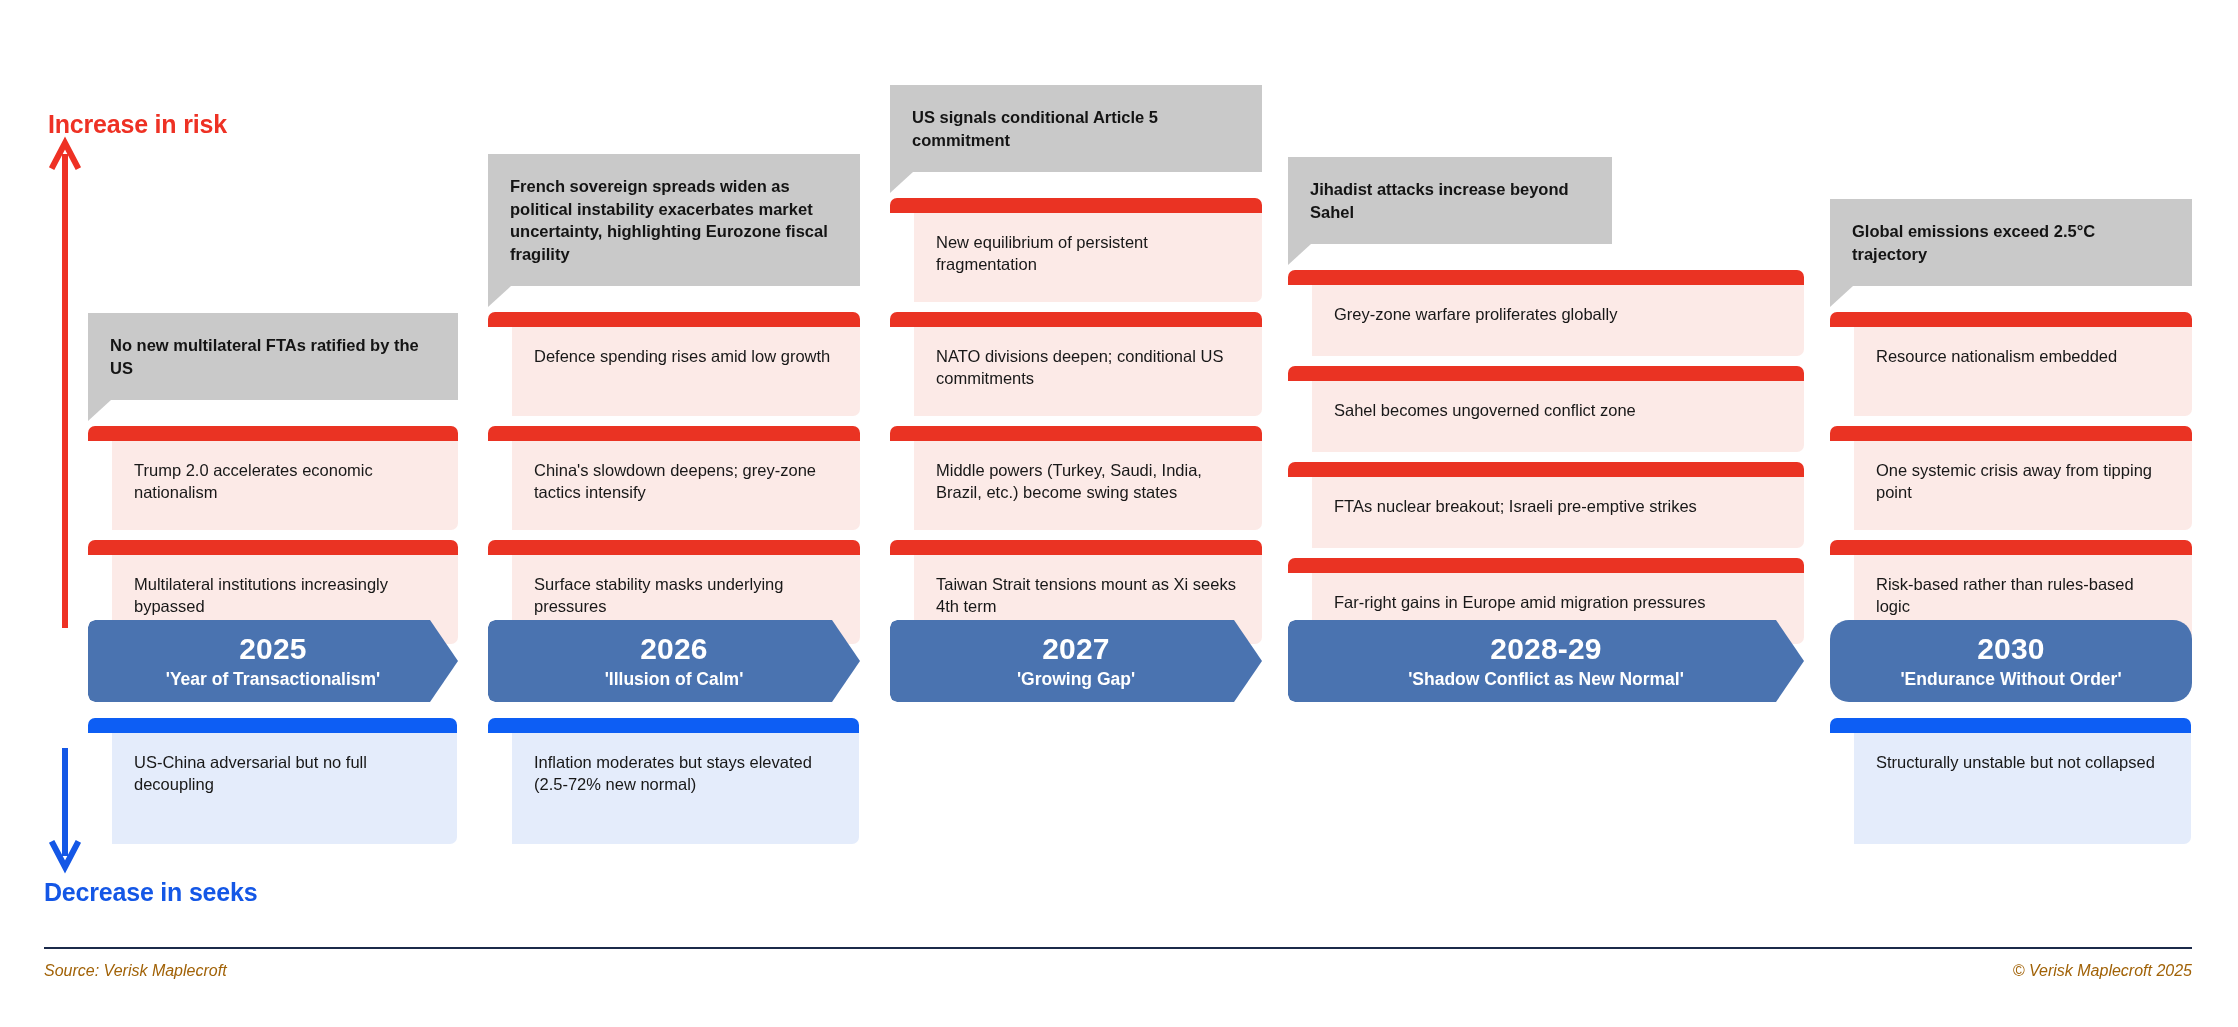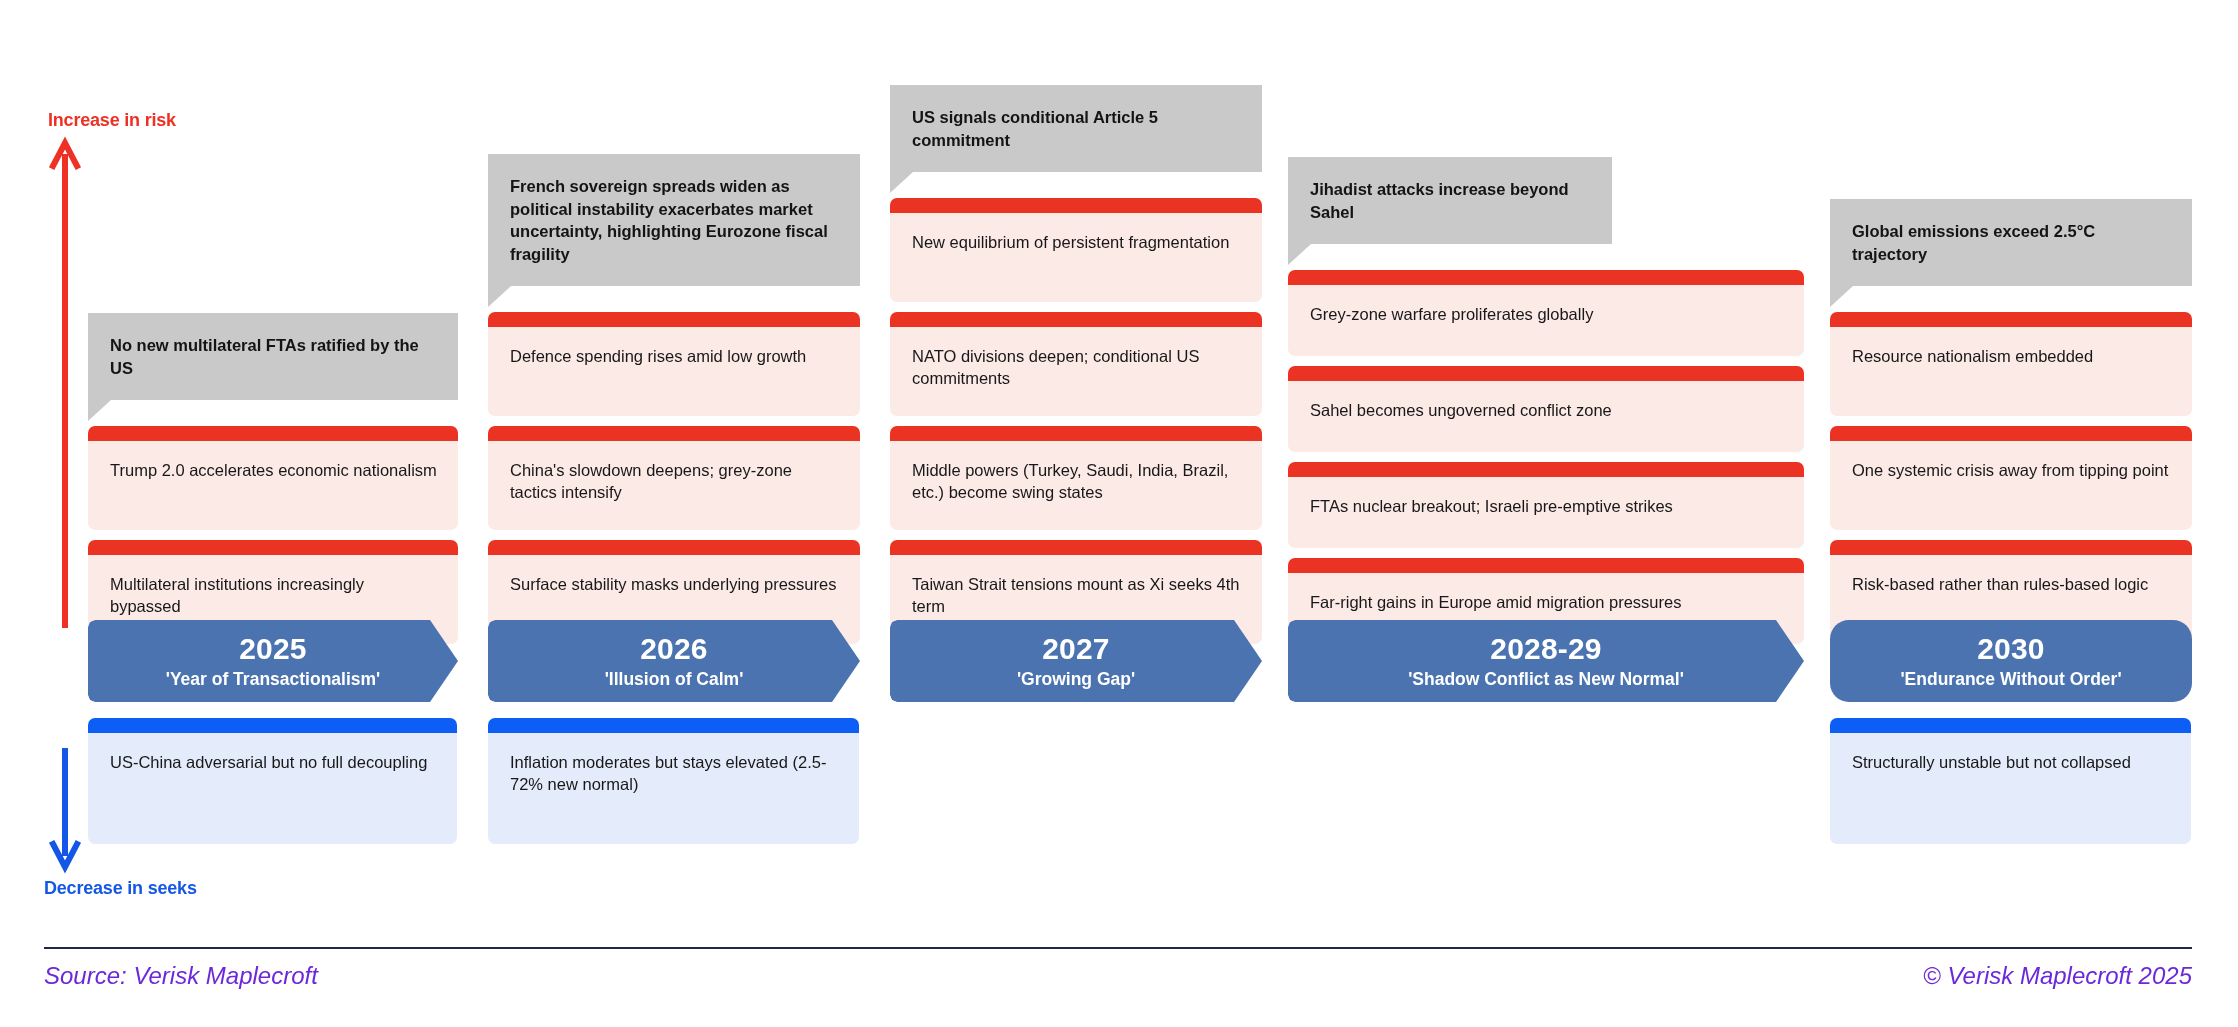--- a/index.html
+++ b/index.html
@@ -15,21 +15,21 @@
 
   .canvas {
     position: absolute;
     inset: 0;
   }
 
   
   .axis-label {
     position: absolute;
     font-weight: bold;
-    font-size: 18px;
+    font-size: 25px;
     letter-spacing: -0.2px;
     white-space: nowrap;
   }
   .axis-label.up   { left: 48px; top: 110px; color: #ee3124; }
   .axis-label.down { left: 44px; top: 878px; color: #1457e6; }
 
   .axis-arrow {
     position: absolute;
     left: 50px;
     width: 30px;
@@ -88,20 +88,21 @@
   .card .bar {
     height: 15px;
     flex: 0 0 15px;
   }
   .card .body {
     flex: 1 1 auto;
     padding: 18px 20px 20px 22px;
     font-size: 16.5px;
     line-height: 1.36;
     color: #181818;
+    margin-left: 24px;
   }
   .card.risk-up   .bar  { background: #ea3323; }
   .card.risk-up   .body { background: #fceae7; }
   .card.risk-down .bar  { background: #0d5ef4; }
   .card.risk-down .body { background: #e4ecfb; }
 
   .card.h-lg { min-height: 104px; }
   .card.h-md { min-height: 86px; }
 
   
@@ -162,22 +163,22 @@
     left: 44px;
     right: 46px;
     top: 947px;
     height: 1.5px;
     background: #1b2a4a;
   }
   .footer-text {
     position: absolute;
     top: 962px;
     font-style: italic;
-    font-size: 24px;
-    color: #6d28d9;
+    font-size: 16px;
+    color: #a16207;
     white-space: nowrap;
   }
   .footer-text.left  { left: 44px; }
   .footer-text.right { right: 46px; }
 </style>
 </head>
 <body>
 
 <div class="canvas">
 

